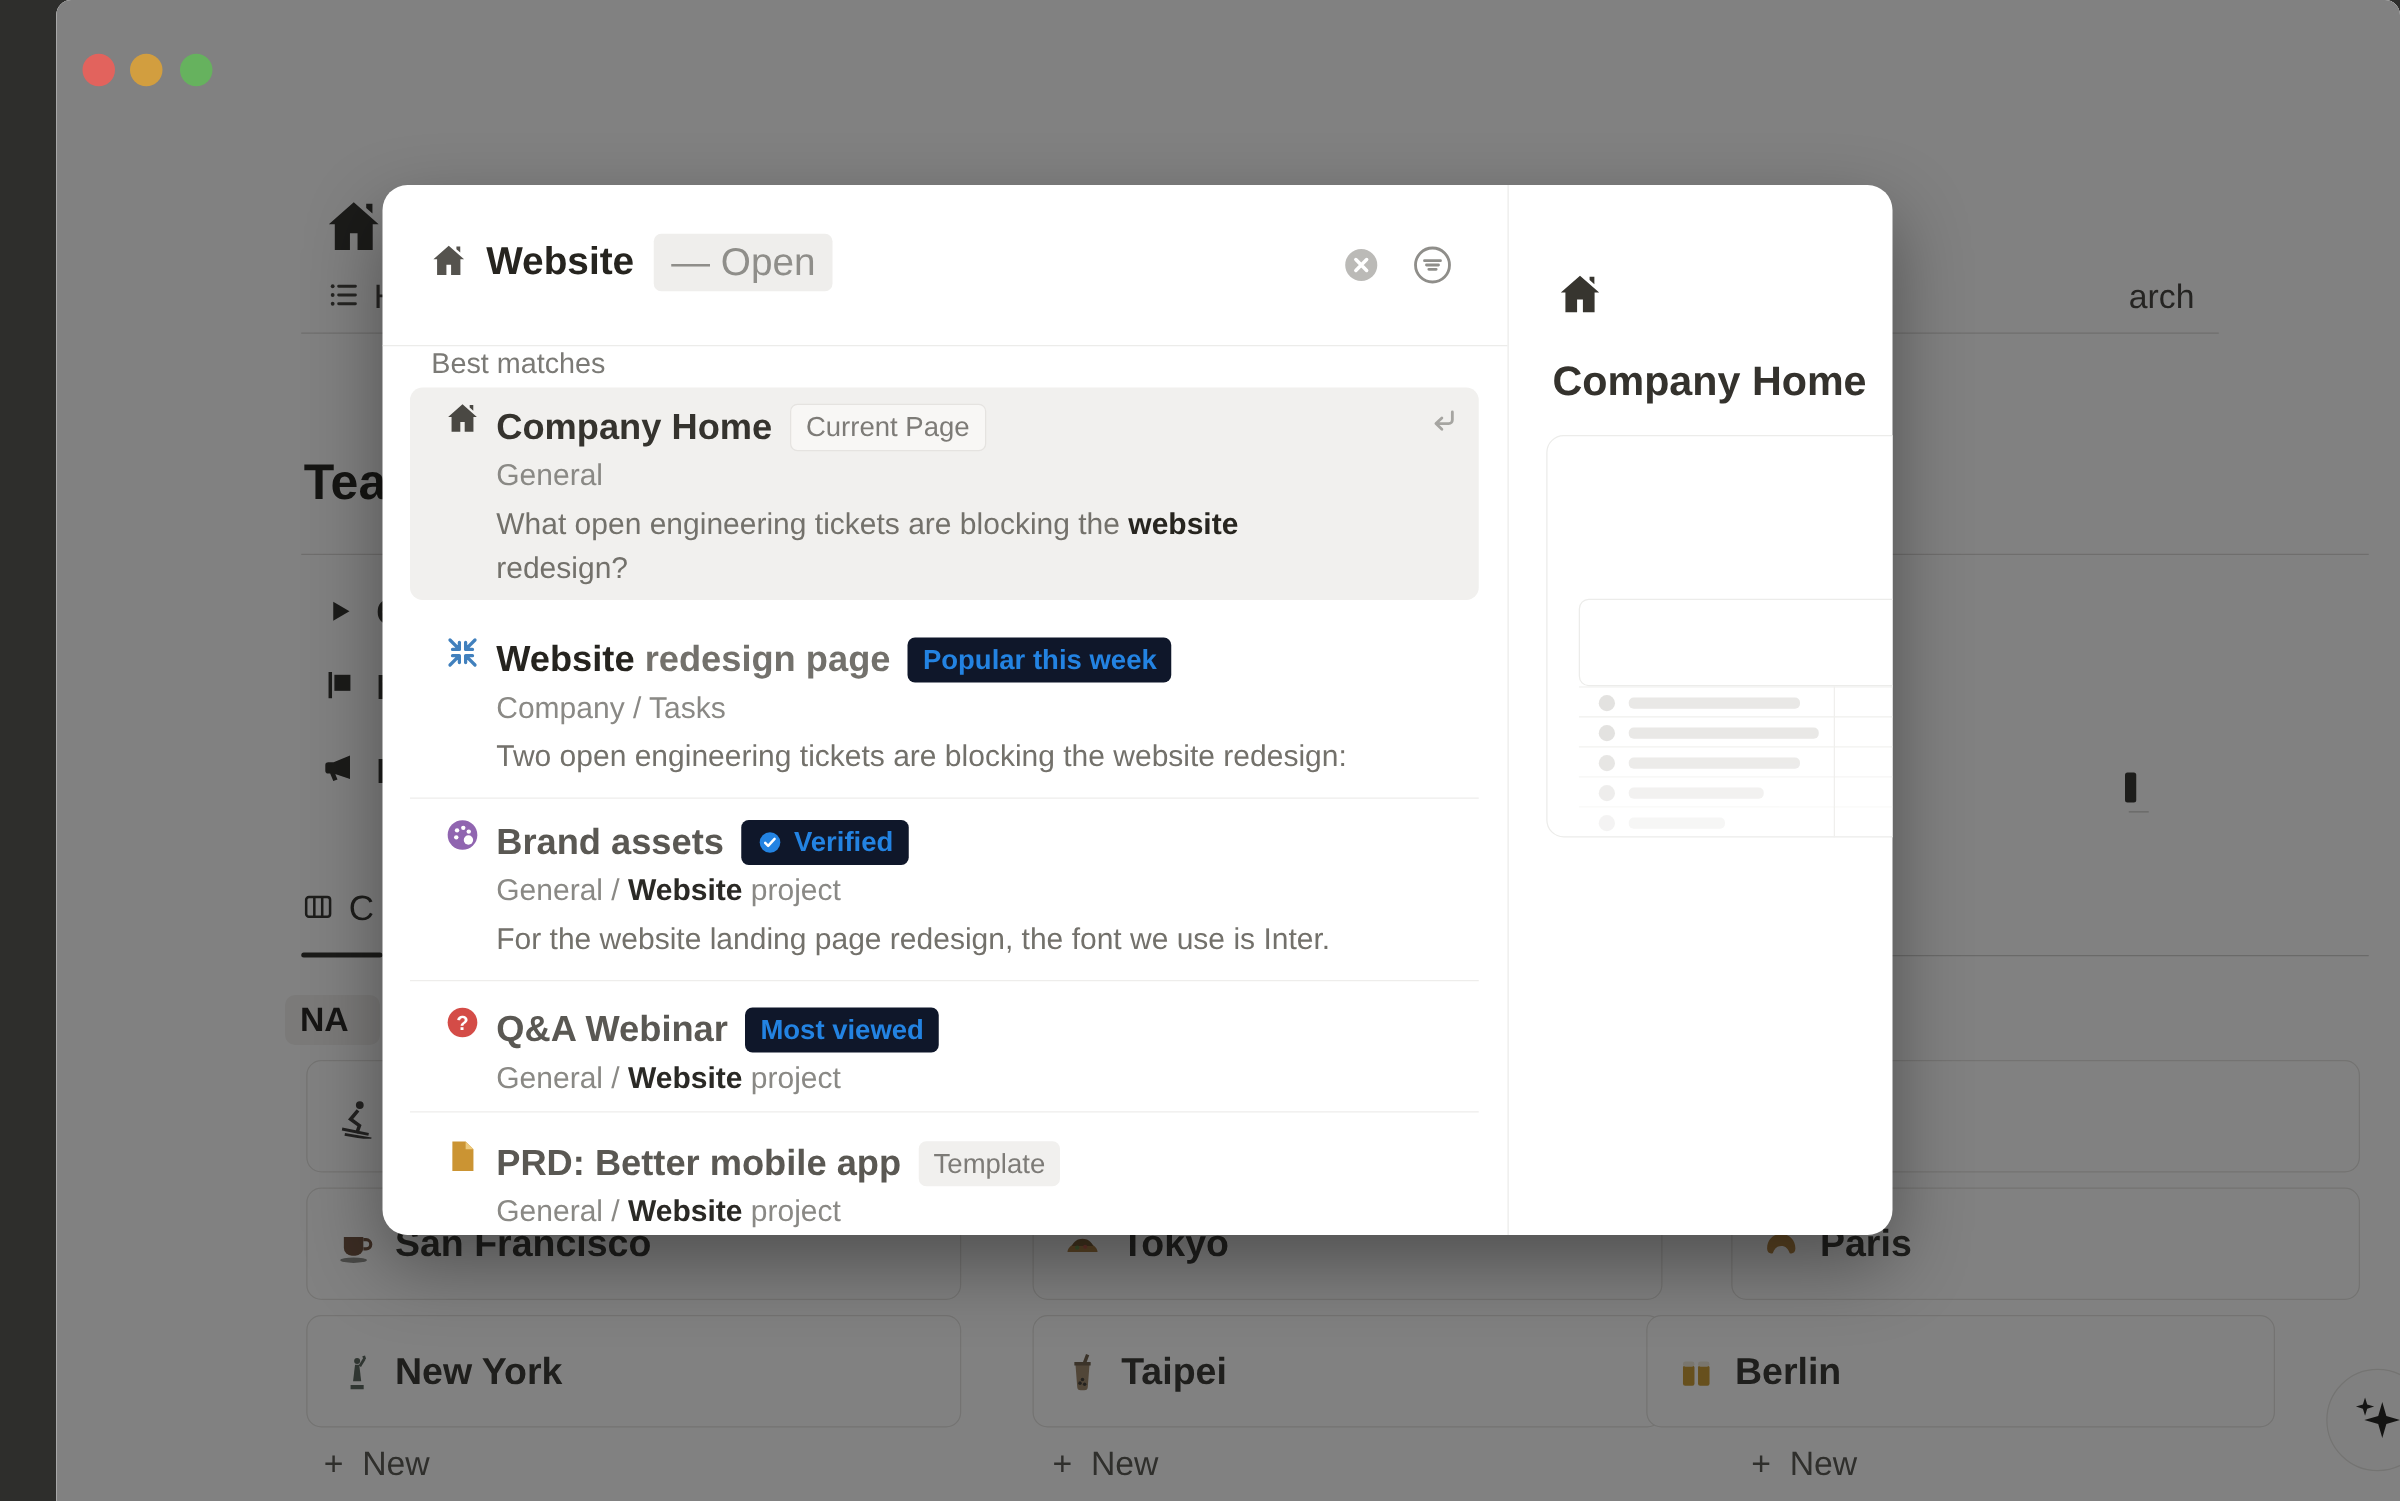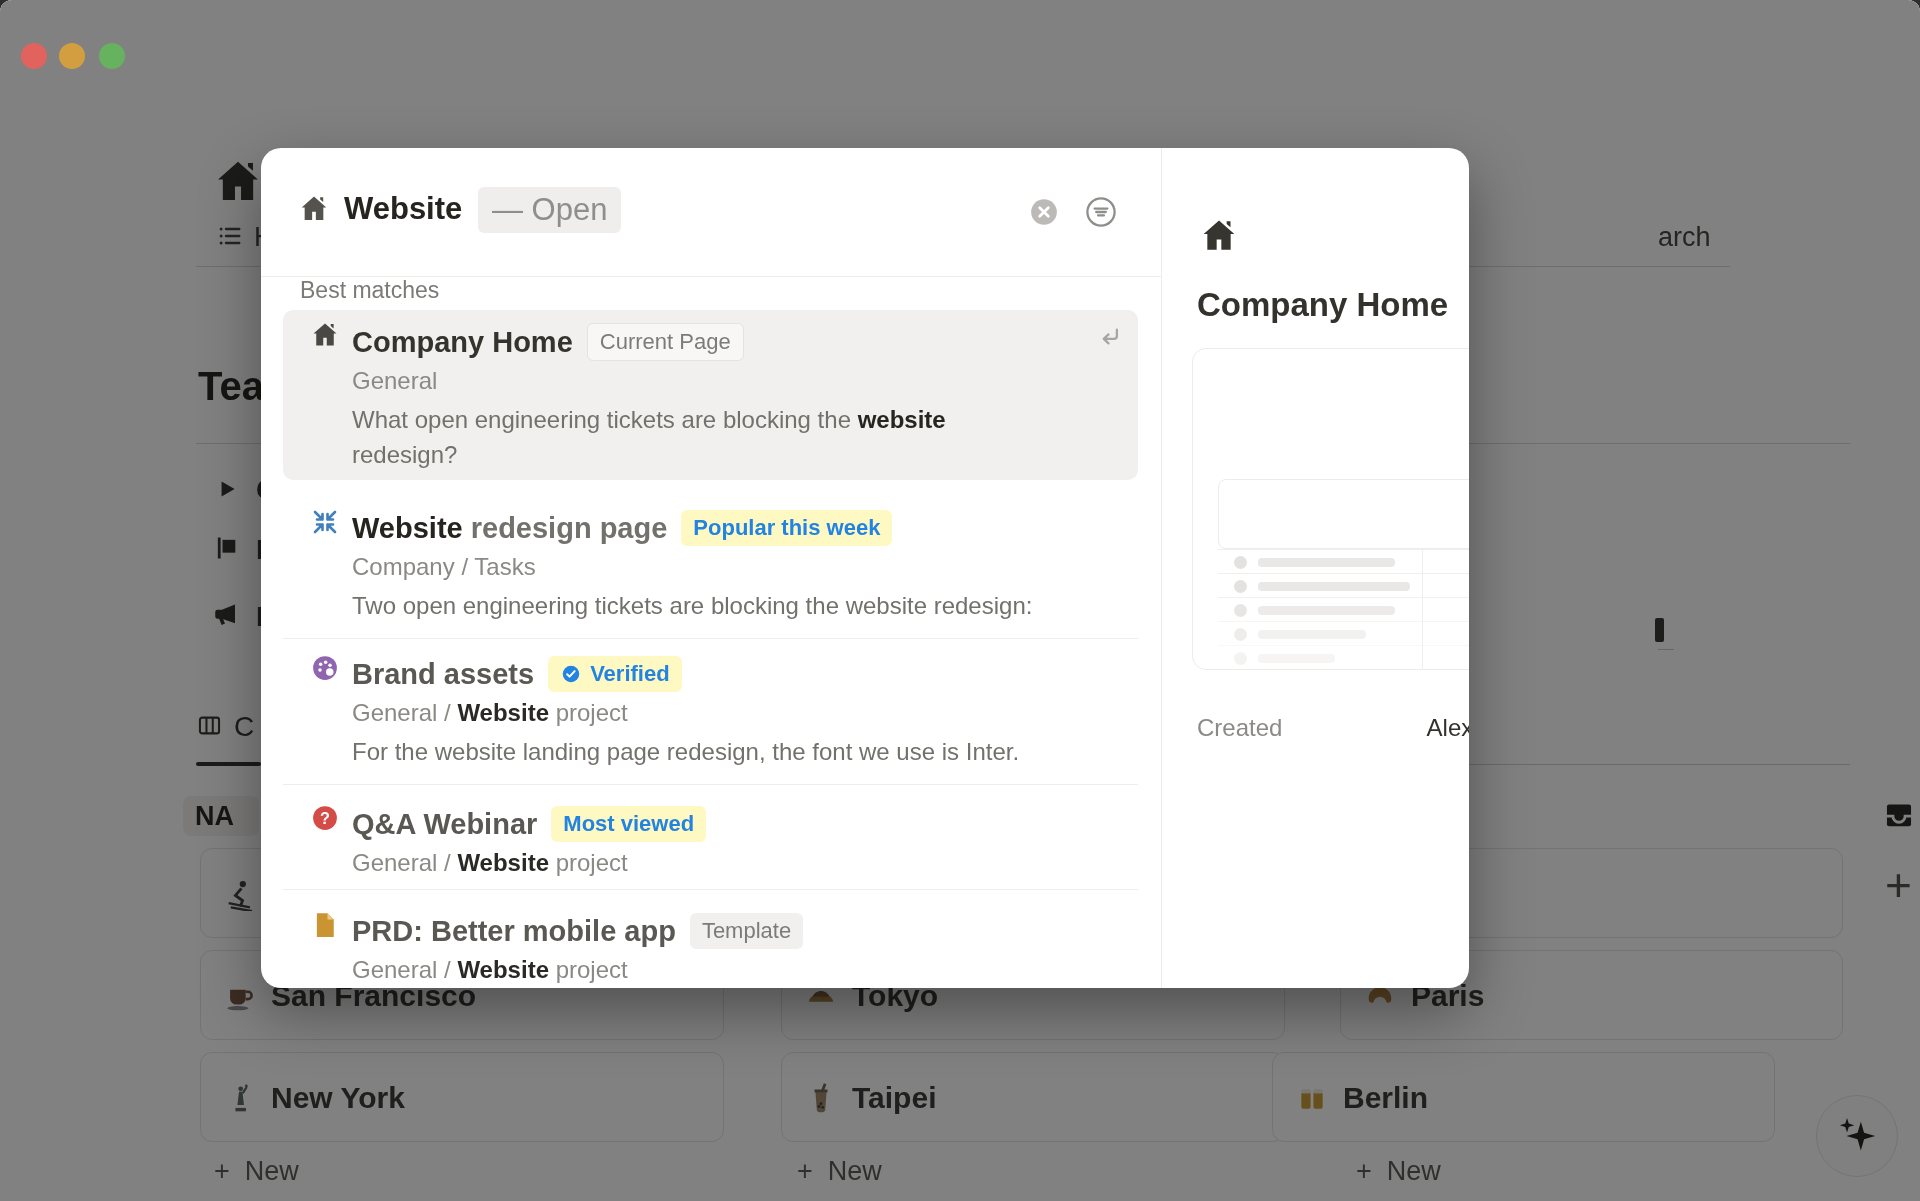--- a/index.html
+++ b/index.html
@@ -1,18 +1,18 @@
 <!DOCTYPE html>
 <html><head>
 <meta charset="utf-8">
 <style>
   html,body{margin:0;padding:0;background:#2e2e2c;}
   *{box-sizing:border-box;font-family:"Liberation Sans","DejaVu Sans",sans-serif;}
   .screen{position:relative;width:1920px;height:1201px;background:#2e2e2c;overflow:hidden;}
-  .window{position:absolute;inset:0;border-radius:12px 12px 0 0;overflow:hidden;background:#fff;}
+  .window{position:absolute;inset:0;border-radius:12px 12px 0 0;overflow:hidden;background:#fff;margin-left:45px;}
   .abs{position:absolute;}
   
   .bg{position:absolute;inset:0;background:#fff;}
   .scrim{position:absolute;inset:0;background:rgba(14,14,13,0.52);z-index:40;}
   .bg-title{font-size:62px;font-weight:700;color:#1f1e1b;letter-spacing:-1px;}
   .bg-tab{font-size:27px;color:#3f3e3a;font-weight:500;}
   .bg-h2{font-size:40px;font-weight:700;color:#1f1e1b;}
   .bg-letter{font-size:28px;font-weight:600;color:#2f2e2a;}
   .hr{position:absolute;height:1px;background:#d9d8d5;}
   .card{position:absolute;height:90px;background:#fff;border:1.5px solid #e3e2df;border-radius:12px;}
@@ -39,21 +39,21 @@
   .r-title{font-size:29px;font-weight:600;color:#5a5853;white-space:nowrap;}
   .r-title.dark{color:#35332e;}
   .r-title .tb{color:#26241f;font-weight:700;}
   .r-title .tr{color:#73716c;}
   .r-path{height:38px;line-height:38px;font-size:24px;color:#8a8985;}
   .r-path b{color:#2a2925;font-weight:700;}
   .r-snippet{font-size:24px;line-height:35px;color:#73716b;margin-top:2px;}
   .r-snippet b{color:#27251f;font-weight:700;}
   .badge{display:inline-flex;align-items:center;gap:8px;border-radius:6px;font-size:22px;
          padding:5px 12px;white-space:nowrap;}
-  .badge.blue{background:#fef9c3;color:#2383e2;font-weight:600;text-align:right;}
+  .badge.blue{background:#0f172a;color:#2383e2;font-weight:600;text-align:right;}
   .badge.gray-outline{background:#f8f7f5;border:1px solid #e5e3e0;color:#7d7b77;font-weight:500;}
   .badge.gray{background:#f1f0ee;color:#7d7b77;font-weight:500;}
   .rdiv{position:absolute;left:22px;width:855px;height:1px;background:#eeedeb;}
   .selected{position:absolute;left:22px;top:162px;width:855px;height:170px;background:#f1f0ee;border-radius:10px;}
   
   .pv-title{position:absolute;left:936px;top:138px;font-size:33px;font-weight:700;color:#34322d;}
   .pv-card{position:absolute;left:931px;top:200px;width:436px;height:322px;border:1.5px solid #ececea;border-radius:14px;background:#fff;}
   .pv-toolbar{position:absolute;left:25px;top:130px;width:385px;height:70px;border:1.5px solid #ececea;border-radius:8px;}
   .pv-btn{position:absolute;left:302px;top:35px;width:60px;height:22px;background:#3b82e0;border-radius:4px;}
   .pv-btn i{position:absolute;left:13px;top:9px;width:34px;height:4px;background:#7aa9ec;border-radius:2px;display:block;}
@@ -391,20 +391,16 @@
               <span class="pv-dot"></span>
               <span class="pv-bar" style="width:108px;"></span>
             </div>
           <div class="pv-row" style="opacity:.4;">
               <span class="pv-dot"></span>
               <span class="pv-bar" style="width:77px;"></span>
             </div>
         </div>
       </div>
 
-      <div class="meta-row" style="top:566px;">
-        <span class="meta-label">Created</span>
-        <span class="meta-value">Alex Hao · Oct 27</span>
-      </div>
     </div>
 
   </div>
 </div>
 
 </body></html>

